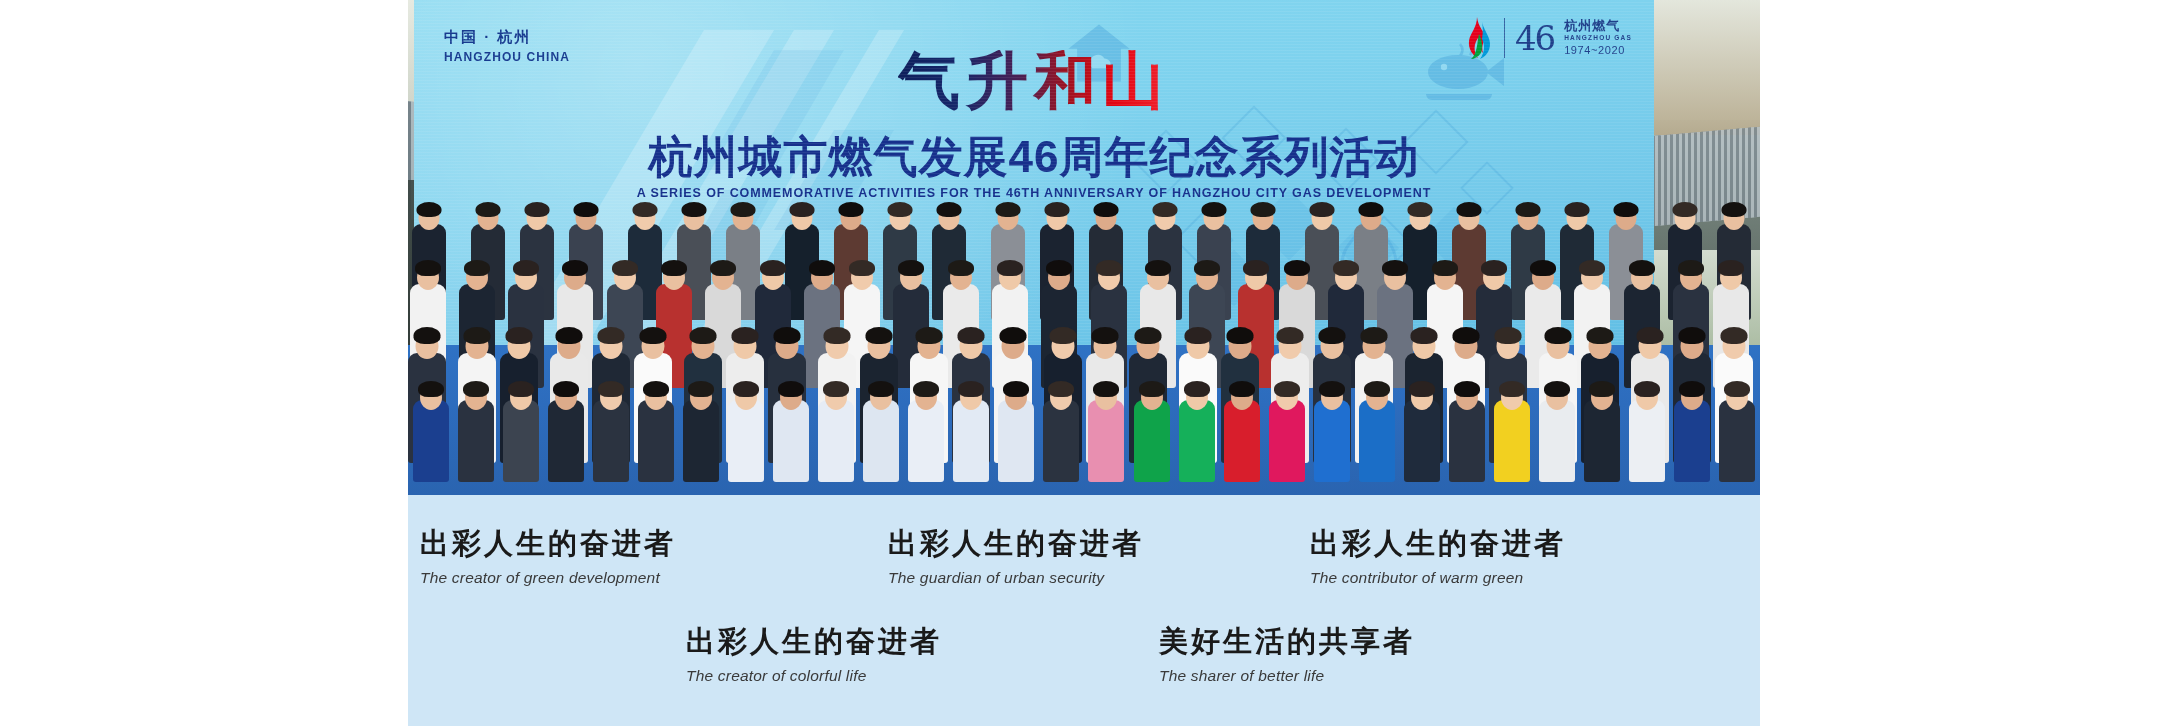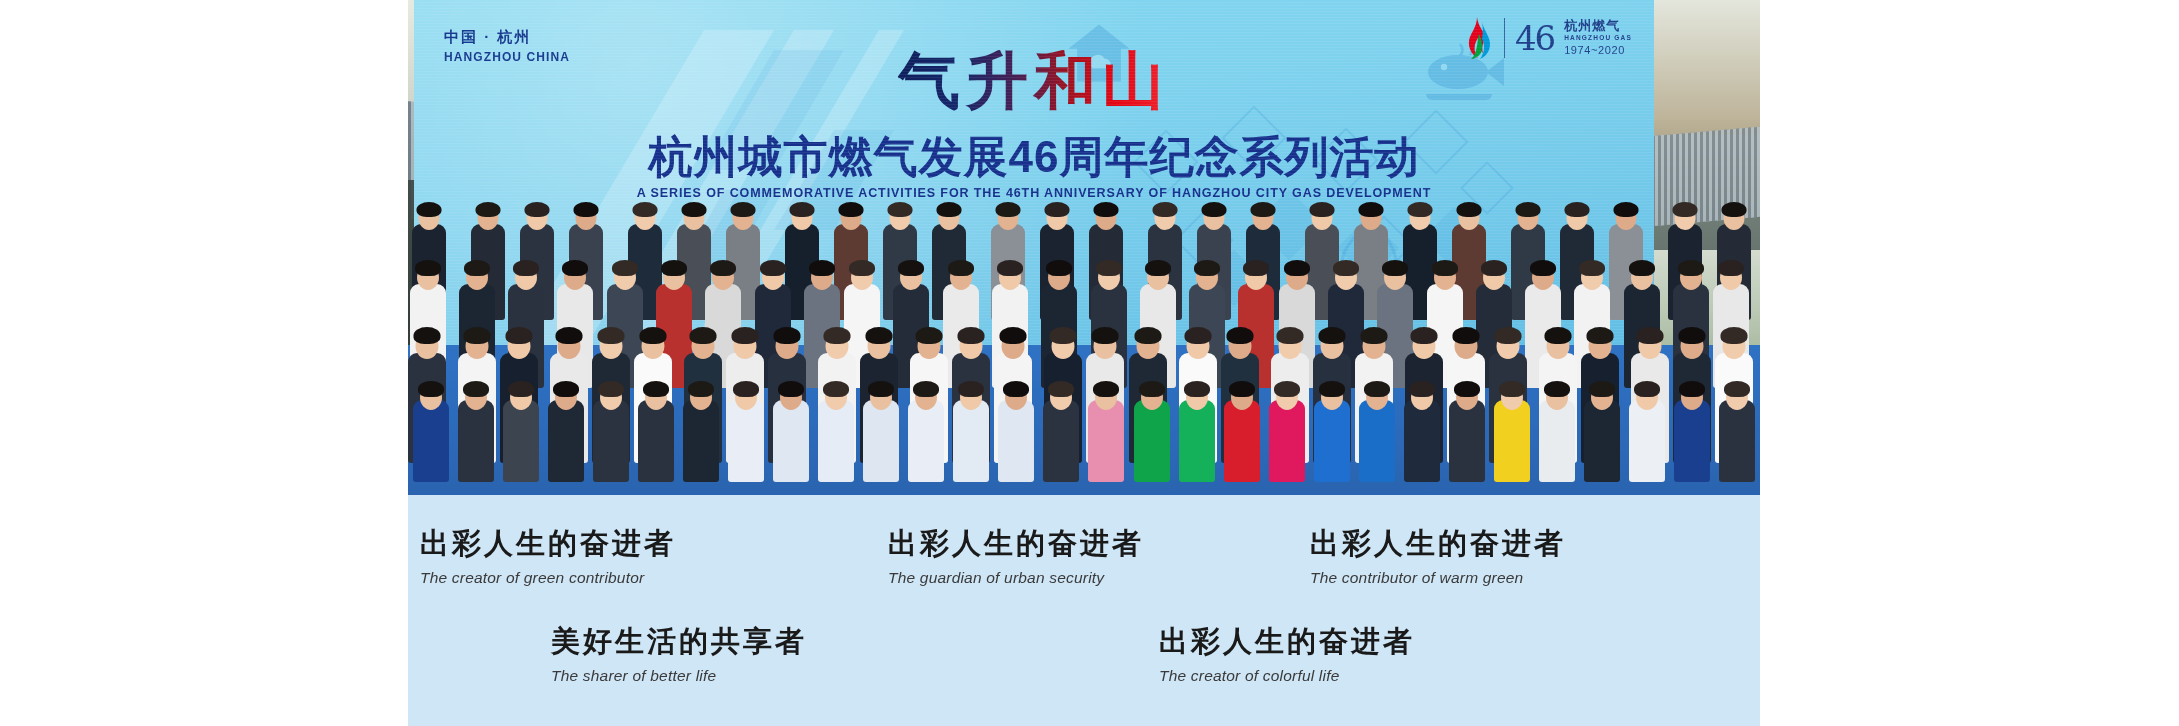--- a/index.html
+++ b/index.html
@@ -793,38 +793,38 @@
             </div>
           </div>
         </div>
     </div>
 
     <div class="panel">
 
       <div class="panel-row r1">
         <div class="slogan" style="margin-left:12px;width:360px;">
           <div class="slogan-cn">出彩人生的奋进者</div>
-          <div class="slogan-en">The creator of green contributor</div>
+          <div class="slogan-en">The creator of green development</div>
         </div>
         <div class="slogan" style="margin-left:108px;width:330px;">
           <div class="slogan-cn">出彩人生的奋进者</div>
           <div class="slogan-en">The guardian of urban security</div>
         </div>
         <div class="slogan" style="margin-left:92px;width:330px;">
           <div class="slogan-cn">出彩人生的奋进者</div>
           <div class="slogan-en">The contributor of warm green</div>
         </div>
       </div>
 
       <div class="panel-row r2">
+        <div class="slogan" style="margin-left:278px;width:330px;">
+          <div class="slogan-cn">出彩人生的奋进者</div>
+          <div class="slogan-en">The creator of colorful life</div>
+        </div>
         <div class="slogan" style="margin-left:143px;width:330px;">
           <div class="slogan-cn">美好生活的共享者</div>
           <div class="slogan-en">The sharer of better life</div>
         </div>
-        <div class="slogan" style="margin-left:278px;width:330px;">
-          <div class="slogan-cn">出彩人生的奋进者</div>
-          <div class="slogan-en">The creator of colorful life</div>
-        </div>
       </div>
 
     </div>
   </div>
 </div>
 
 </body></html>

